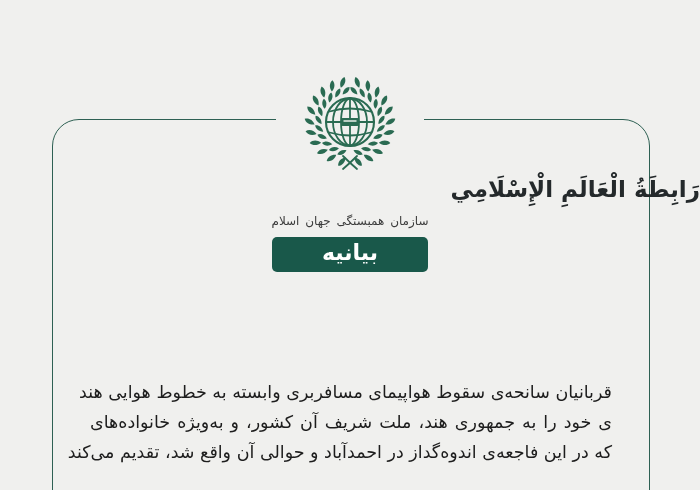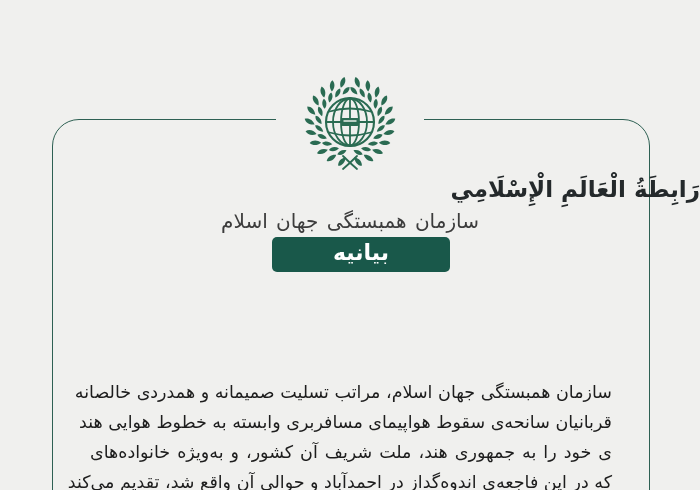--- a/index.html
+++ b/index.html
@@ -52,29 +52,29 @@
     font-weight:bold;
     color:#24292b;
     line-height:46px;
     letter-spacing:0px;
   }
   .subtitle{
     position:absolute;
     top:210px; left:0; width:100%;
     text-align:center;
     direction:rtl;
-    font-size:20px;
+    font-size:12px;
     color:var(--subtitle-gray);
     line-height:22px;
     word-spacing:2px;
   }
   .banner{
     position:absolute;
     top:237px; left:272px;
-    width:178px; height:35px;
+    width:156px; height:35px;
     background:var(--banner-green);
     border-radius:5px;
     display:flex; align-items:center; justify-content:center;
   }
   .banner-label{
     color:var(--banner-text);
     direction:rtl;
     font-size:22px;
     font-weight:bold;
     line-height:1;
@@ -166,18 +166,17 @@
 <div class="calligraphy" dir="rtl">رَابِطَةُ الْعَالَمِ الْإِسْلَامِي</div>
 
 <div class="subtitle" dir="rtl">سازمان همبستگی جهان اسلام</div>
 
 <div class="banner">
   <span class="banner-label" dir="rtl">بیانیه</span>
 </div>
 
 <div class="content">
   <div class="paragraph">
-    <div class="pline" dir="rtl">سازمان همبستگی جهان اسلام، مراتب تسلیت صمیمانه و همدردی خالصانه</div>
     <div class="pline" dir="rtl">قربانیان سانحه‌ی سقوط هواپیمای مسافربری وابسته به خطوط هوایی هند</div>
     <div class="pline" dir="rtl">ی خود را به جمهوری هند، ملت شریف آن کشور، و به‌ویژه خانواده‌های</div>
     <div class="pline" dir="rtl">که در این فاجعه‌ی اندوه‌گداز در احمدآباد و حوالی آن واقع شد، تقدیم می‌کند</div>
   </div>
 </div>
 
 </body></html>

